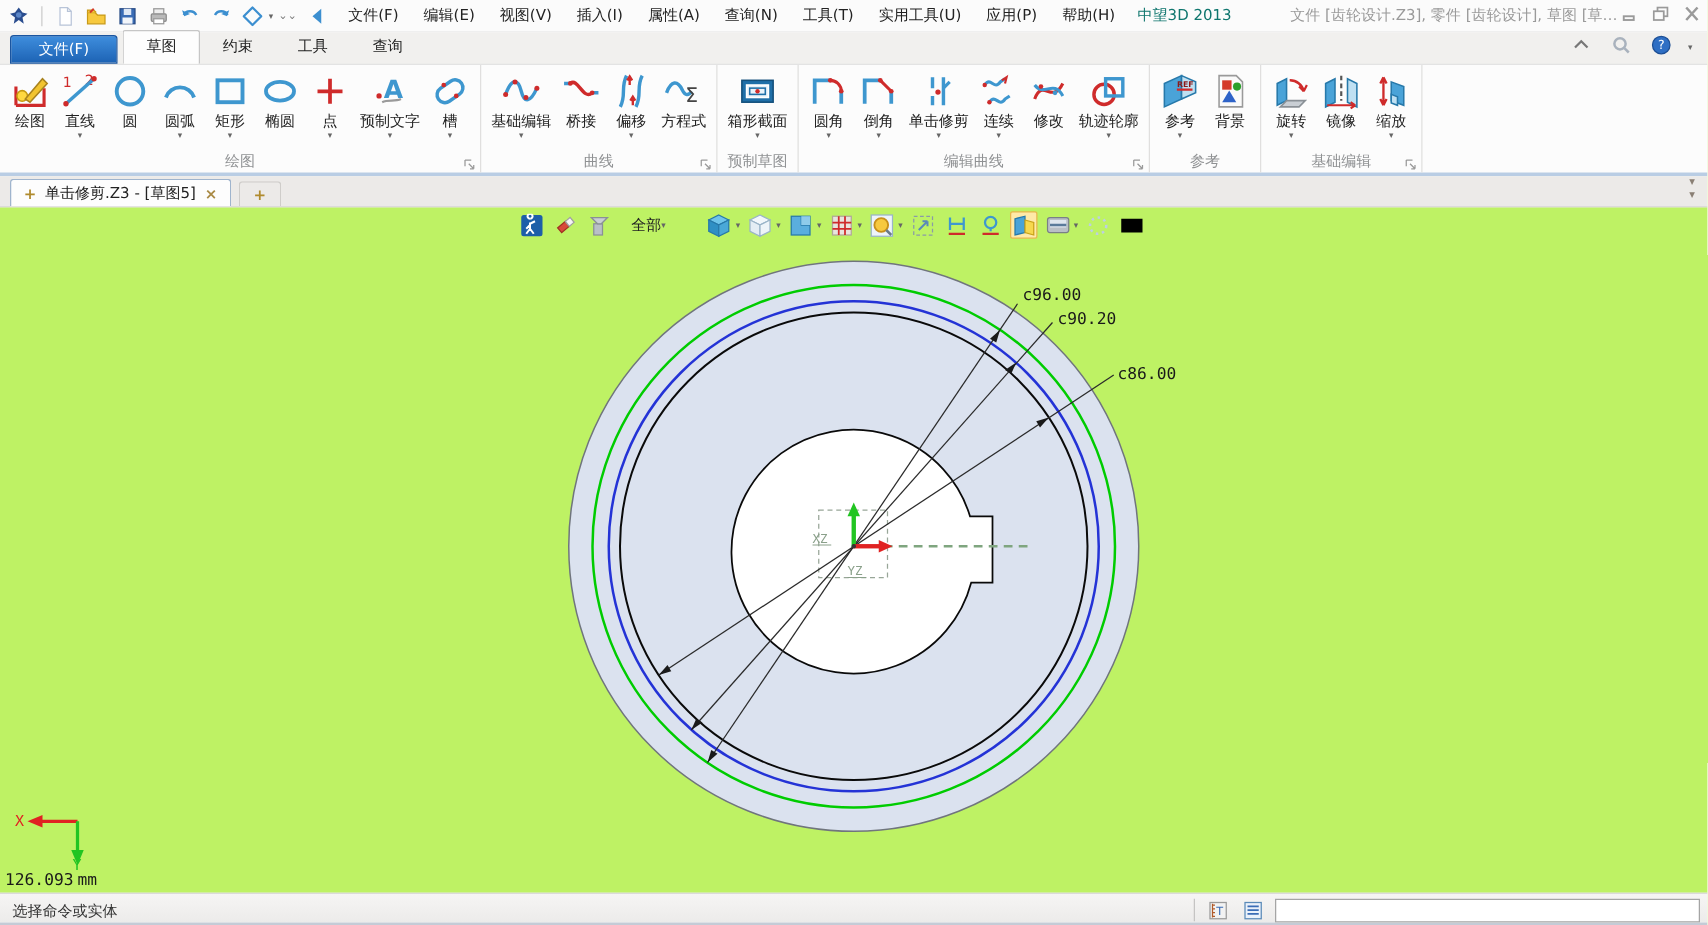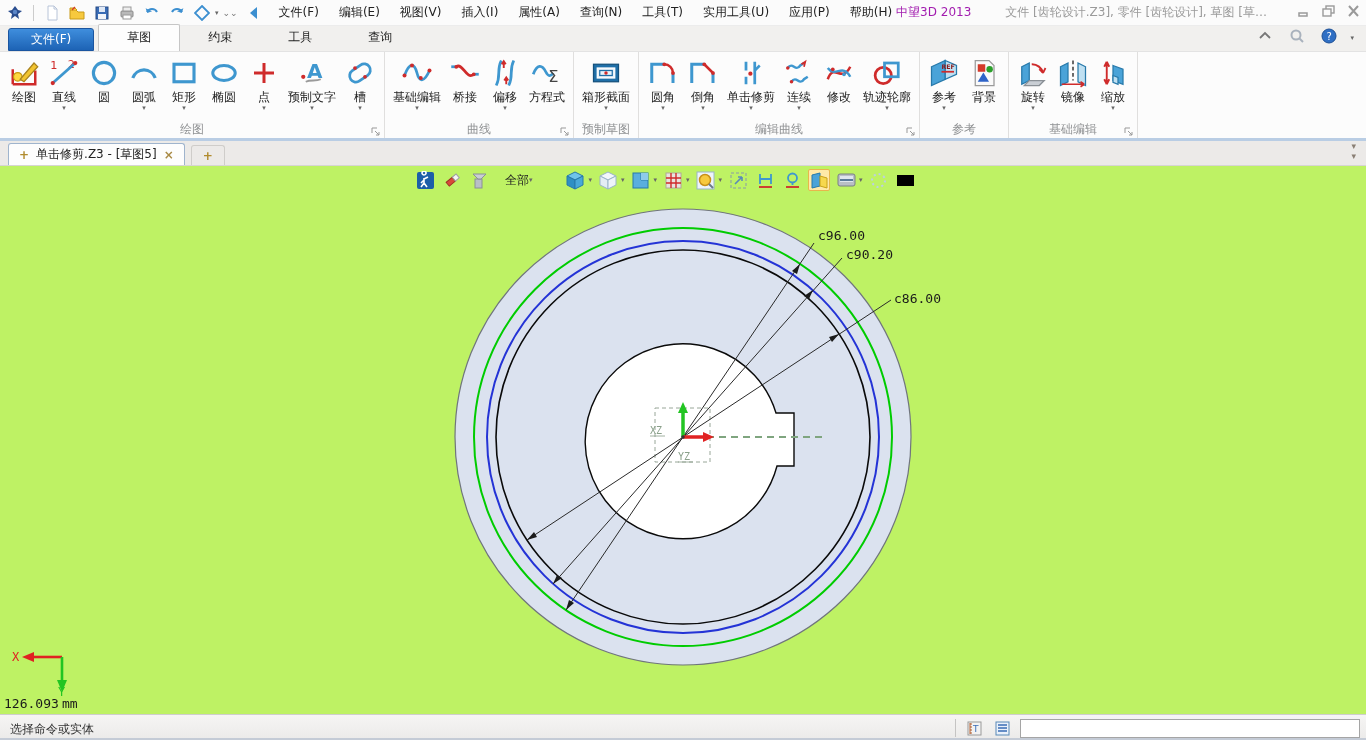--- a/index.html
+++ b/index.html
@@ -9,33 +9,33 @@
   
   .titlebar { height:26px; background:#fbfbfb; display:flex; align-items:center;
     padding:0 6px; border-bottom:1px solid #ececec; }
   .qat { display:flex; align-items:center; gap:7px; }
   .qat .sep { width:1px; height:16px; background:#ccc; margin:0 2px; }
   .qicon { width:18px; height:18px; display:inline-flex; align-items:center; justify-content:center; cursor:default; }
   .qicon svg { width:16px; height:16px; }
   .tiny-dd { font-size:7px; color:#666; margin-left:-3px; }
   .menus { display:flex; gap:20px; margin-left:16px; }
   .menu-item { cursor:default; white-space:nowrap; }
-  .app-version { color:#a21caf; margin-left:4px; white-space:nowrap; }
-  .tb-right { margin-left:auto; display:flex; align-items:center; gap:30px; }
+  .app-version { color:#0f766e; margin-left:18px; white-space:nowrap; }
+  .tb-right { margin-left:auto; display:flex; align-items:center; gap:3px; }
   .context-label { color:#9a9a9a; white-space:nowrap; }
   .winbtns { display:flex; gap:12px; align-items:center; }
   .winbtn svg { width:13px; height:12px; }
 
   
   .tabrow { height:26px; background:#f1f0ee; display:flex; align-items:flex-end;
     border-bottom:1px solid #e3e3e3; }
   .file-btn { margin:2px 4px 0 8px; height:23px; padding:0 22px; color:#fff;
     background:linear-gradient(#3f8edd,#1d63b5); border:1px solid #1a55a0;
     border-radius:3px 3px 0 0; display:flex; align-items:center; cursor:default; }
-  .rtab { padding:4px 28px 5px; cursor:default; }
+  .rtab { padding:4px 18px 5px; cursor:default; }
   .rtab.active { background:#fdfdfd; border:1px solid #c6c6c6; border-bottom:none;
     border-radius:2px 2px 0 0; }
   .tabrow-right { margin-left:auto; display:flex; align-items:center; gap:16px; padding:0 12px 4px; }
   .tabrow-right svg { width:16px; height:16px; }
 
   
   .ribbon { height:89px; background:#fcfcfc; display:flex; align-items:stretch;
     border-bottom:3px solid #b9cde4; }
   .rgroup { display:flex; flex-direction:column; border-right:1px solid #e0dfde; position:relative; padding-top:3px; }
   .rbuttons { display:flex; align-items:flex-start; flex:1; padding:0 4px; }

